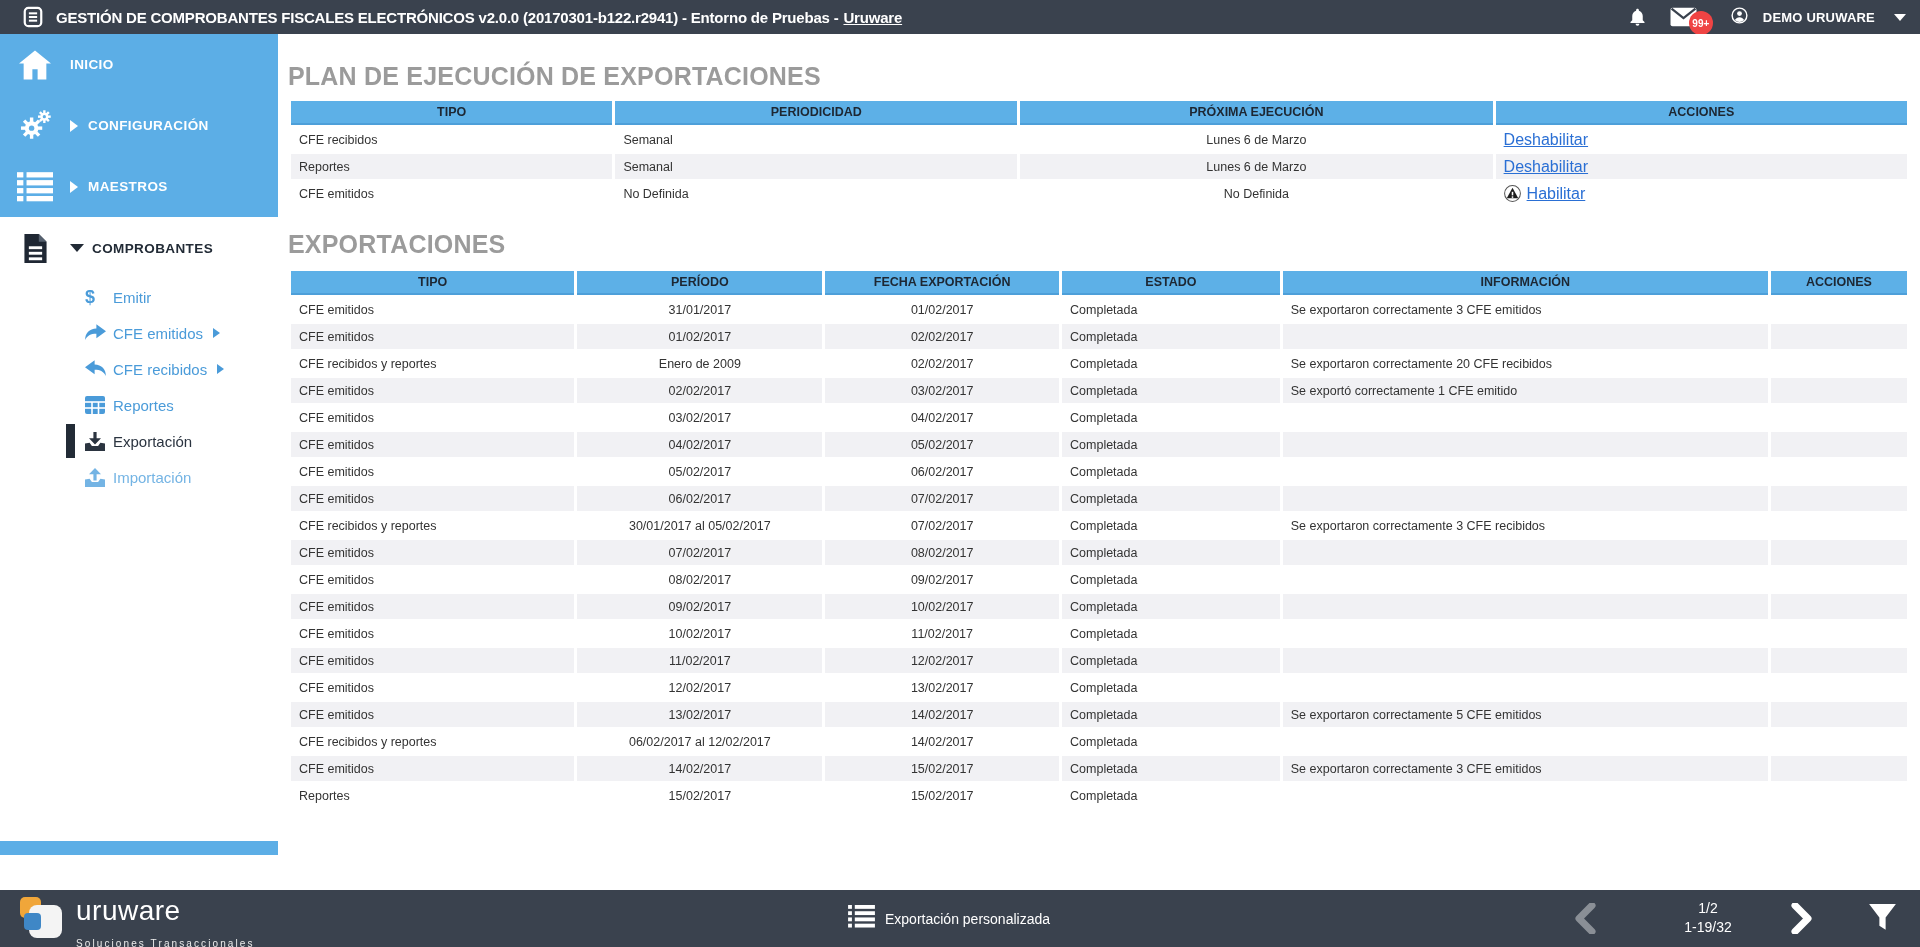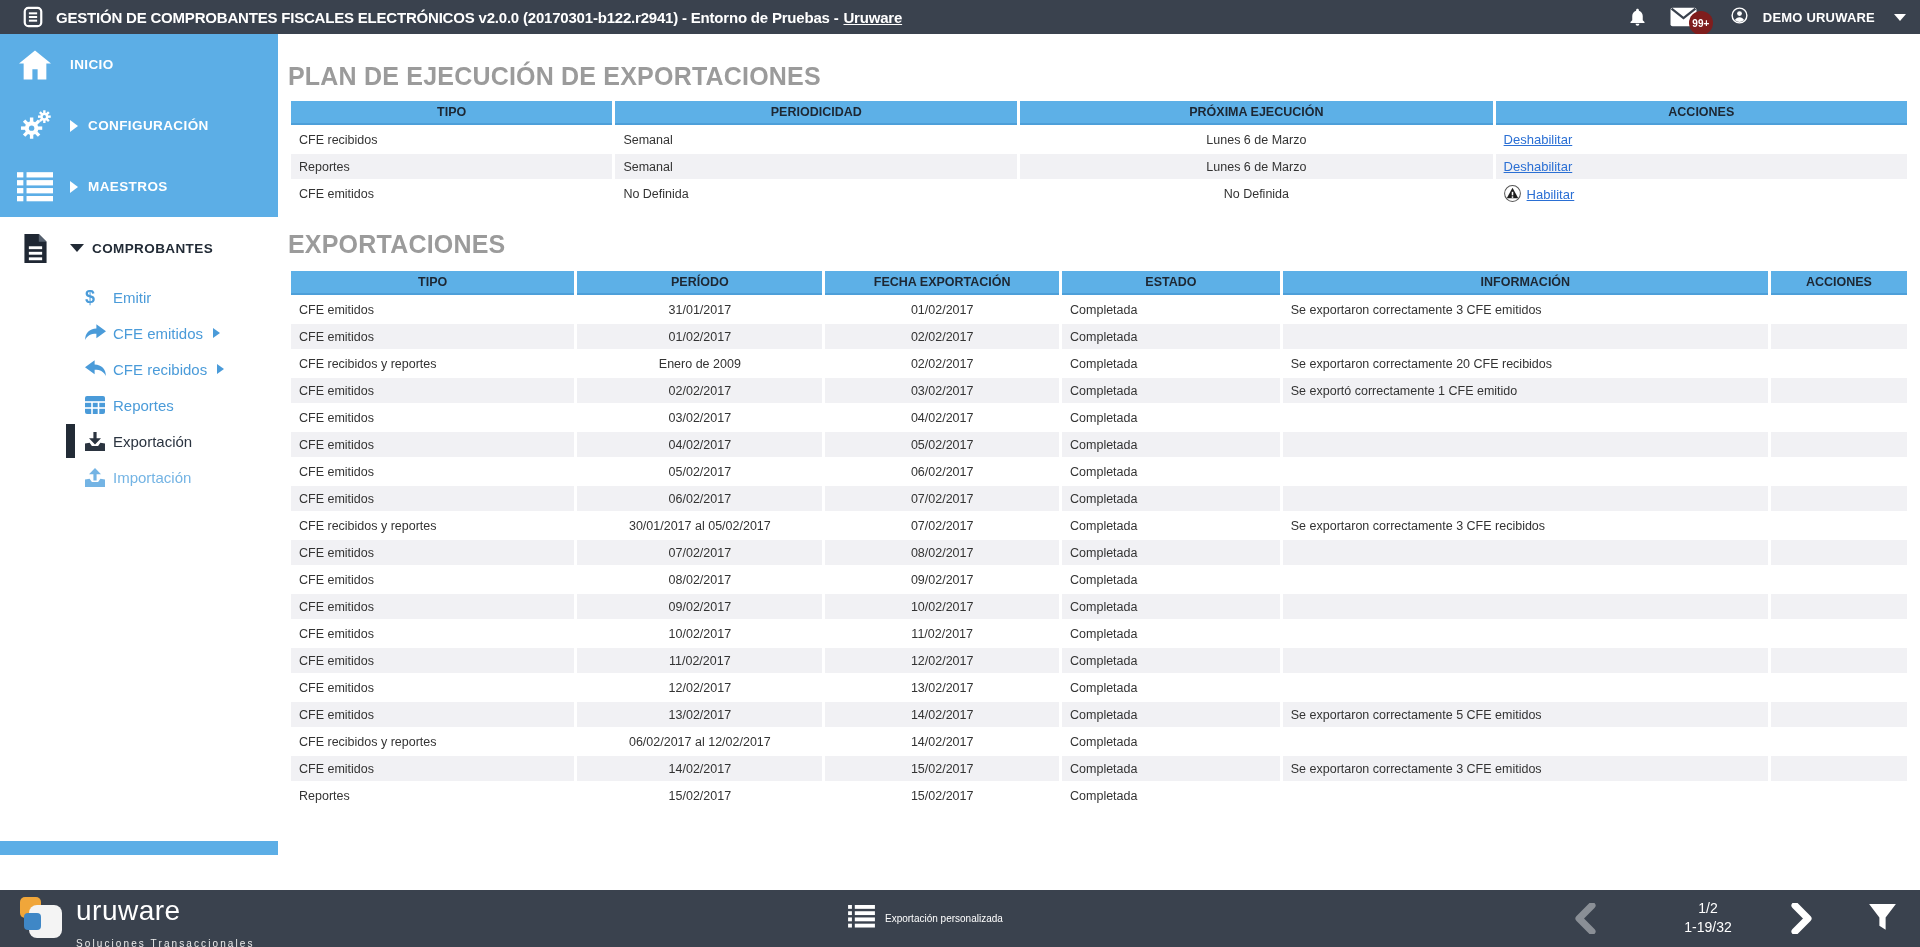--- a/index.html
+++ b/index.html
@@ -10,21 +10,21 @@
   
   .topbar{position:absolute;top:0;left:0;width:1920px;height:34px;background:#3a424e;
     display:flex;align-items:center;color:#fff;padding:0 14px 0 22px}
   .tb-doc{display:flex;align-items:center;margin-right:12px}
   .tb-title{font-size:15px;font-weight:700;letter-spacing:-0.2px;white-space:nowrap}
   .tb-title a{color:#fff;margin-left:5px}
   .tb-spacer{flex:1}
   .tb-bell{margin-right:22px;display:flex;cursor:pointer}
   .tb-mail{position:relative;margin-right:34px;display:flex;cursor:pointer}
   .tb-badge{position:absolute;right:-16px;bottom:-8px;min-width:24px;height:24px;border-radius:12px;
-    background:#7f1d1d;color:#fff;font-size:10px;font-weight:700;display:flex;align-items:center;
+    background:#ef4444;color:#fff;font-size:10px;font-weight:700;display:flex;align-items:center;
     justify-content:center;padding:0 3px}
   .tb-user{display:flex;align-items:center;gap:15px;cursor:pointer}
   .tb-user-name{font-size:13px;font-weight:700;letter-spacing:.2px}
   .caret-down{width:0;height:0;border-left:6px solid transparent;border-right:6px solid transparent;
     border-top:7px solid #fff;margin-left:4px}
 
   
   .sidebar{position:absolute;top:34px;left:0;width:278px;height:821px;background:#fff;overflow:hidden}
   .side-item{height:61px;display:flex;align-items:center;background:#5caee6;color:#fff;cursor:pointer}
   .side-item .lab{font-size:13.5px;font-weight:700;letter-spacing:.4px}
@@ -55,34 +55,34 @@
   .t1-wrap{margin-top:8px}
   .t2-title{margin-top:22px}
   .t2-wrap{margin-top:10px}
   table{width:100%;border-collapse:separate;border-spacing:3px 2px;table-layout:fixed}
   th{background:#5db0e7;color:#1d2733;font-size:12.5px;font-weight:700;height:24px;
     text-align:center;border-bottom:2px solid #4d9fd9;padding:0 6px;white-space:nowrap;overflow:hidden}
   td{font-size:12.5px;color:#333;height:25px;padding:0 8px;white-space:nowrap;overflow:hidden;background:#fff}
   tr.alt td{background:#f1f1f4}
   td.al{text-align:left}
   td.ac{text-align:center}
-  a.link{color:#2a6fd4;font-size:13px}
+  a.link{color:#2a6fd4;font-size:16px}
   .warn{display:inline-flex;vertical-align:-3px;margin-right:6px}
 
   
   .footer{position:absolute;left:0;bottom:0;width:1920px;height:57px;background:#3a424e;color:#fff}
   .logo{position:absolute;left:20px;top:7px;display:flex;align-items:flex-start;gap:10px}
   .logo-mark{position:relative;width:46px;height:43px;flex:none}
   .sq-orange{position:absolute;left:0;top:0;width:21px;height:21px;background:#f0a63a;border-radius:5px}
   .sq-white{position:absolute;left:9px;top:8px;width:33px;height:33px;background:#f4f4f4;border-radius:8px}
   .sq-blue{position:absolute;left:4px;top:16px;width:17px;height:17px;background:#3f87c6;border-radius:4px}
   .logo-name{font-size:28px;line-height:28px;color:#fff;font-weight:400;letter-spacing:.5px}
   .logo-tagline{font-size:10px;letter-spacing:2.1px;color:#ececec;margin-top:13px}
   .foot-action{position:absolute;left:848px;top:0;height:57px;display:flex;align-items:center;gap:10px;cursor:pointer}
-  .foot-action-label{font-size:10px;color:#fff}
+  .foot-action-label{font-size:14px;color:#fff}
   .pg-prev{position:absolute;left:1572px;top:13px;color:#8a8f96;cursor:default;display:flex}
   .pg-info{position:absolute;left:1648px;top:9px;width:120px;text-align:center;font-size:14px;line-height:19px}
   .pg-next{position:absolute;left:1788px;top:13px;color:#fff;cursor:pointer;display:flex}
   .pg-filter{position:absolute;left:1868px;top:13px;cursor:pointer;display:flex}
 </style>
 </head>
 <body>
 
 <div class="topbar">
   <span class="tb-doc">

